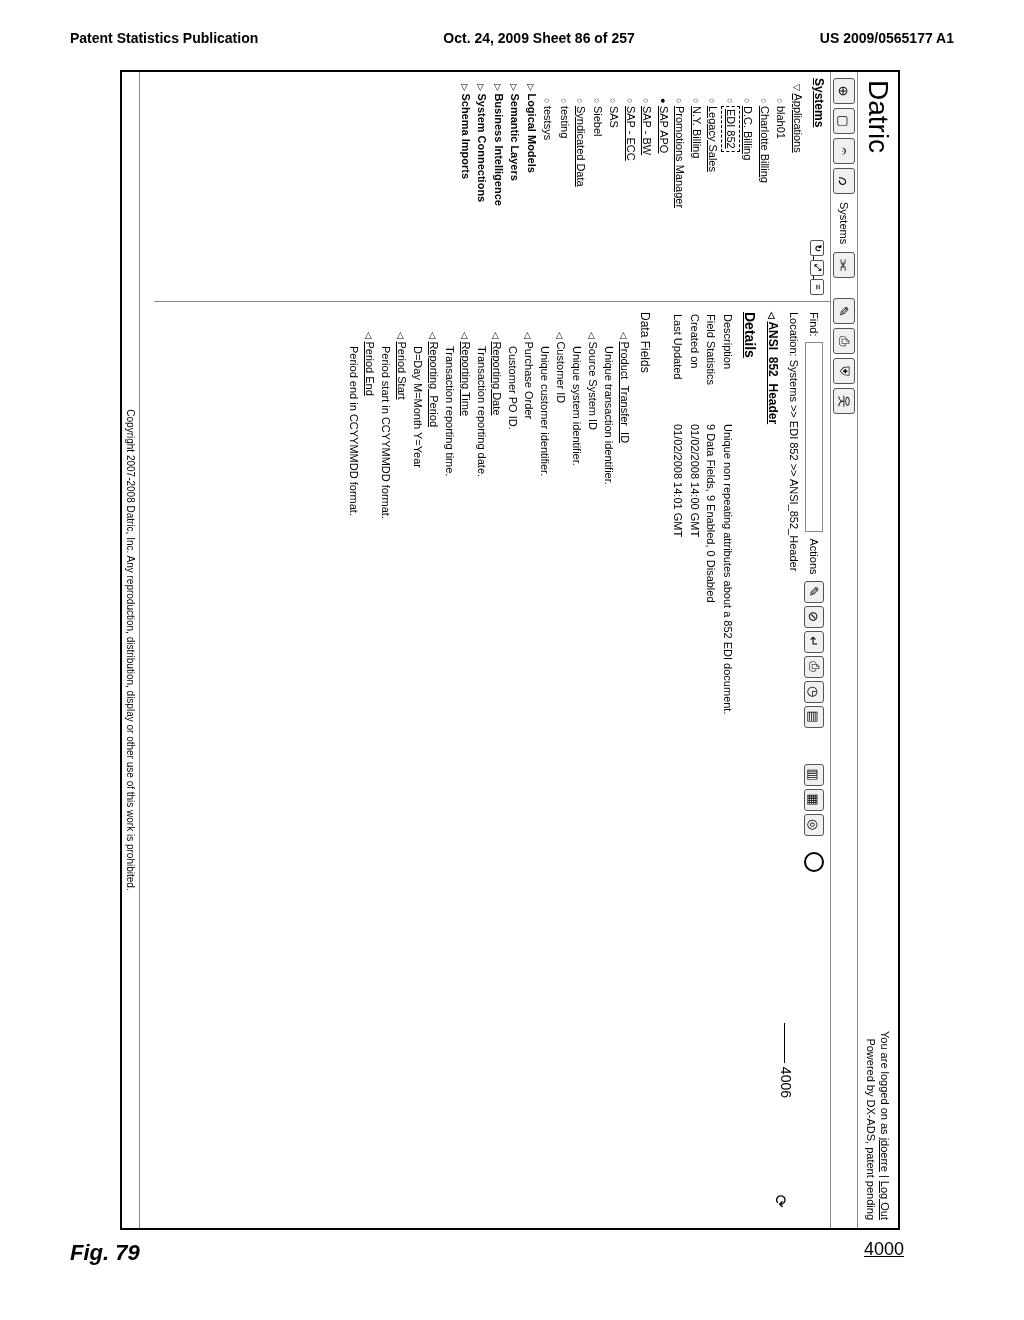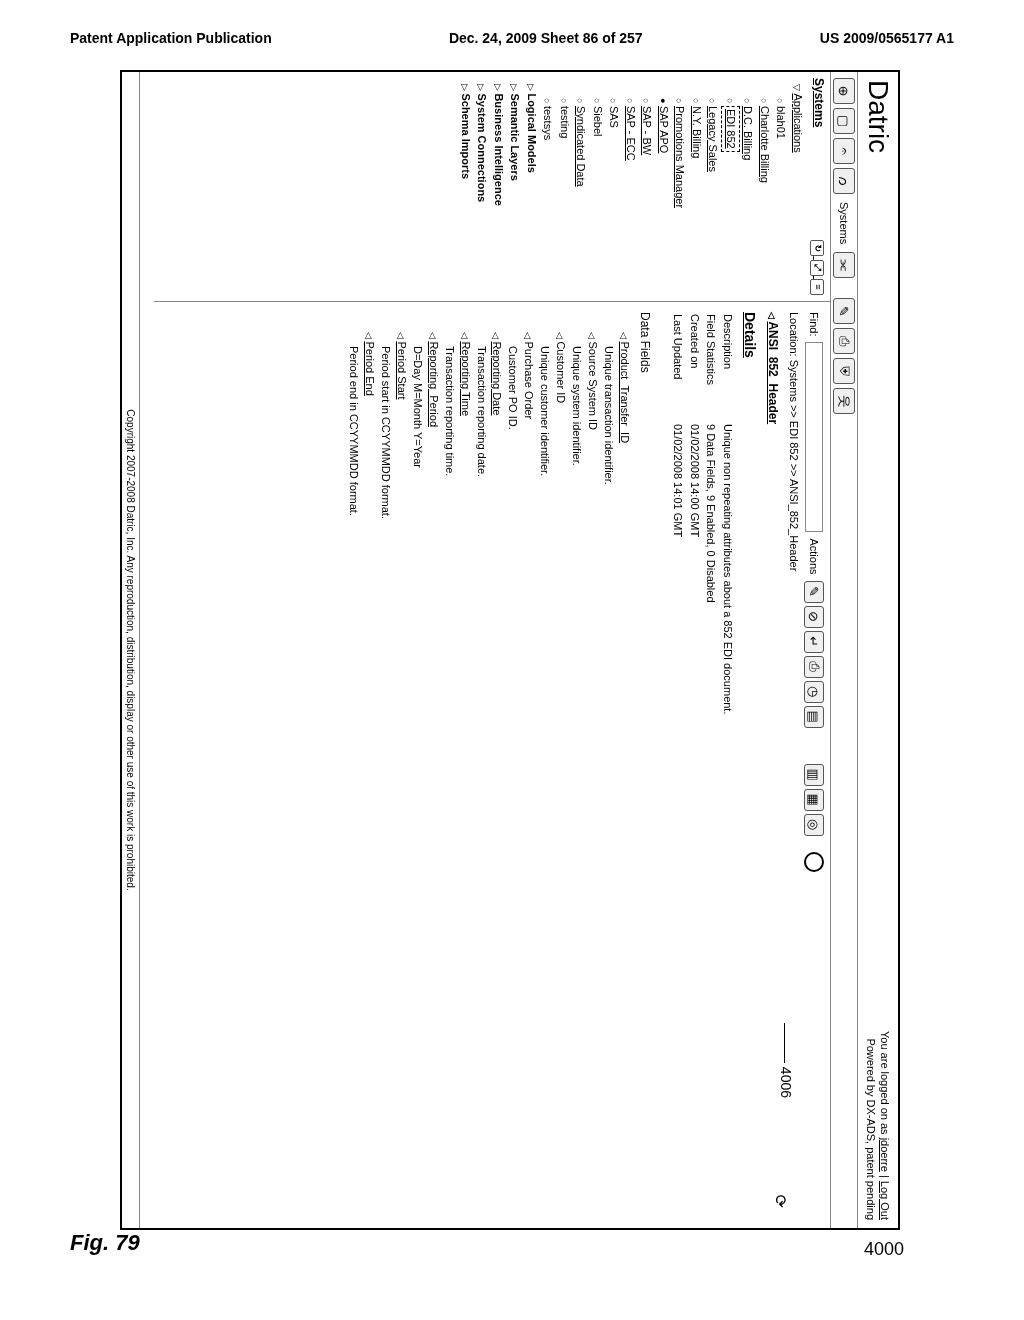--- a/index.html
+++ b/index.html
@@ -166,44 +166,45 @@
     left: 0;
     right: 0;
     text-align: center;
     font-size: 10px;
     border-top: 1px solid #888;
     padding: 3px;
   }
   .fig-label {
     position: absolute;
     left: 70px;
-    bottom: 64px;
+    bottom: 54px;
     font-size: 22px;
     font-style: italic;
     font-weight: bold;
   }
   .ref-4000 {
     position: absolute;
     right: 120px;
     bottom: 60px;
     font-size: 18px;
+    text-decoration: underline;
   }
   .ref-4006 {
     position: absolute;
     top: 36px;
     right: 130px;
     font-size: 14px;
   }
 </style>
 </head>
 <body>
 
 <div class="patent-header">
-  <span>Patent Application Publication</span>
-  <span>Dec. 24, 2009  Sheet 86 of 257</span>
+  <span>Patent Statistics Publication</span>
+  <span>Oct. 24, 2009  Sheet 86 of 257</span>
   <span>US 2009/0565177 A1</span>
 </div>
 
 <div class="rotated-container">
 
   <div class="app-header">
     <div class="app-title">Datric</div>
     <div class="login-info">
       <div>
         <span>You are logged on as </span><span class="u">jdoerre</span><span> | </span><span class="u">Log Out</span>

